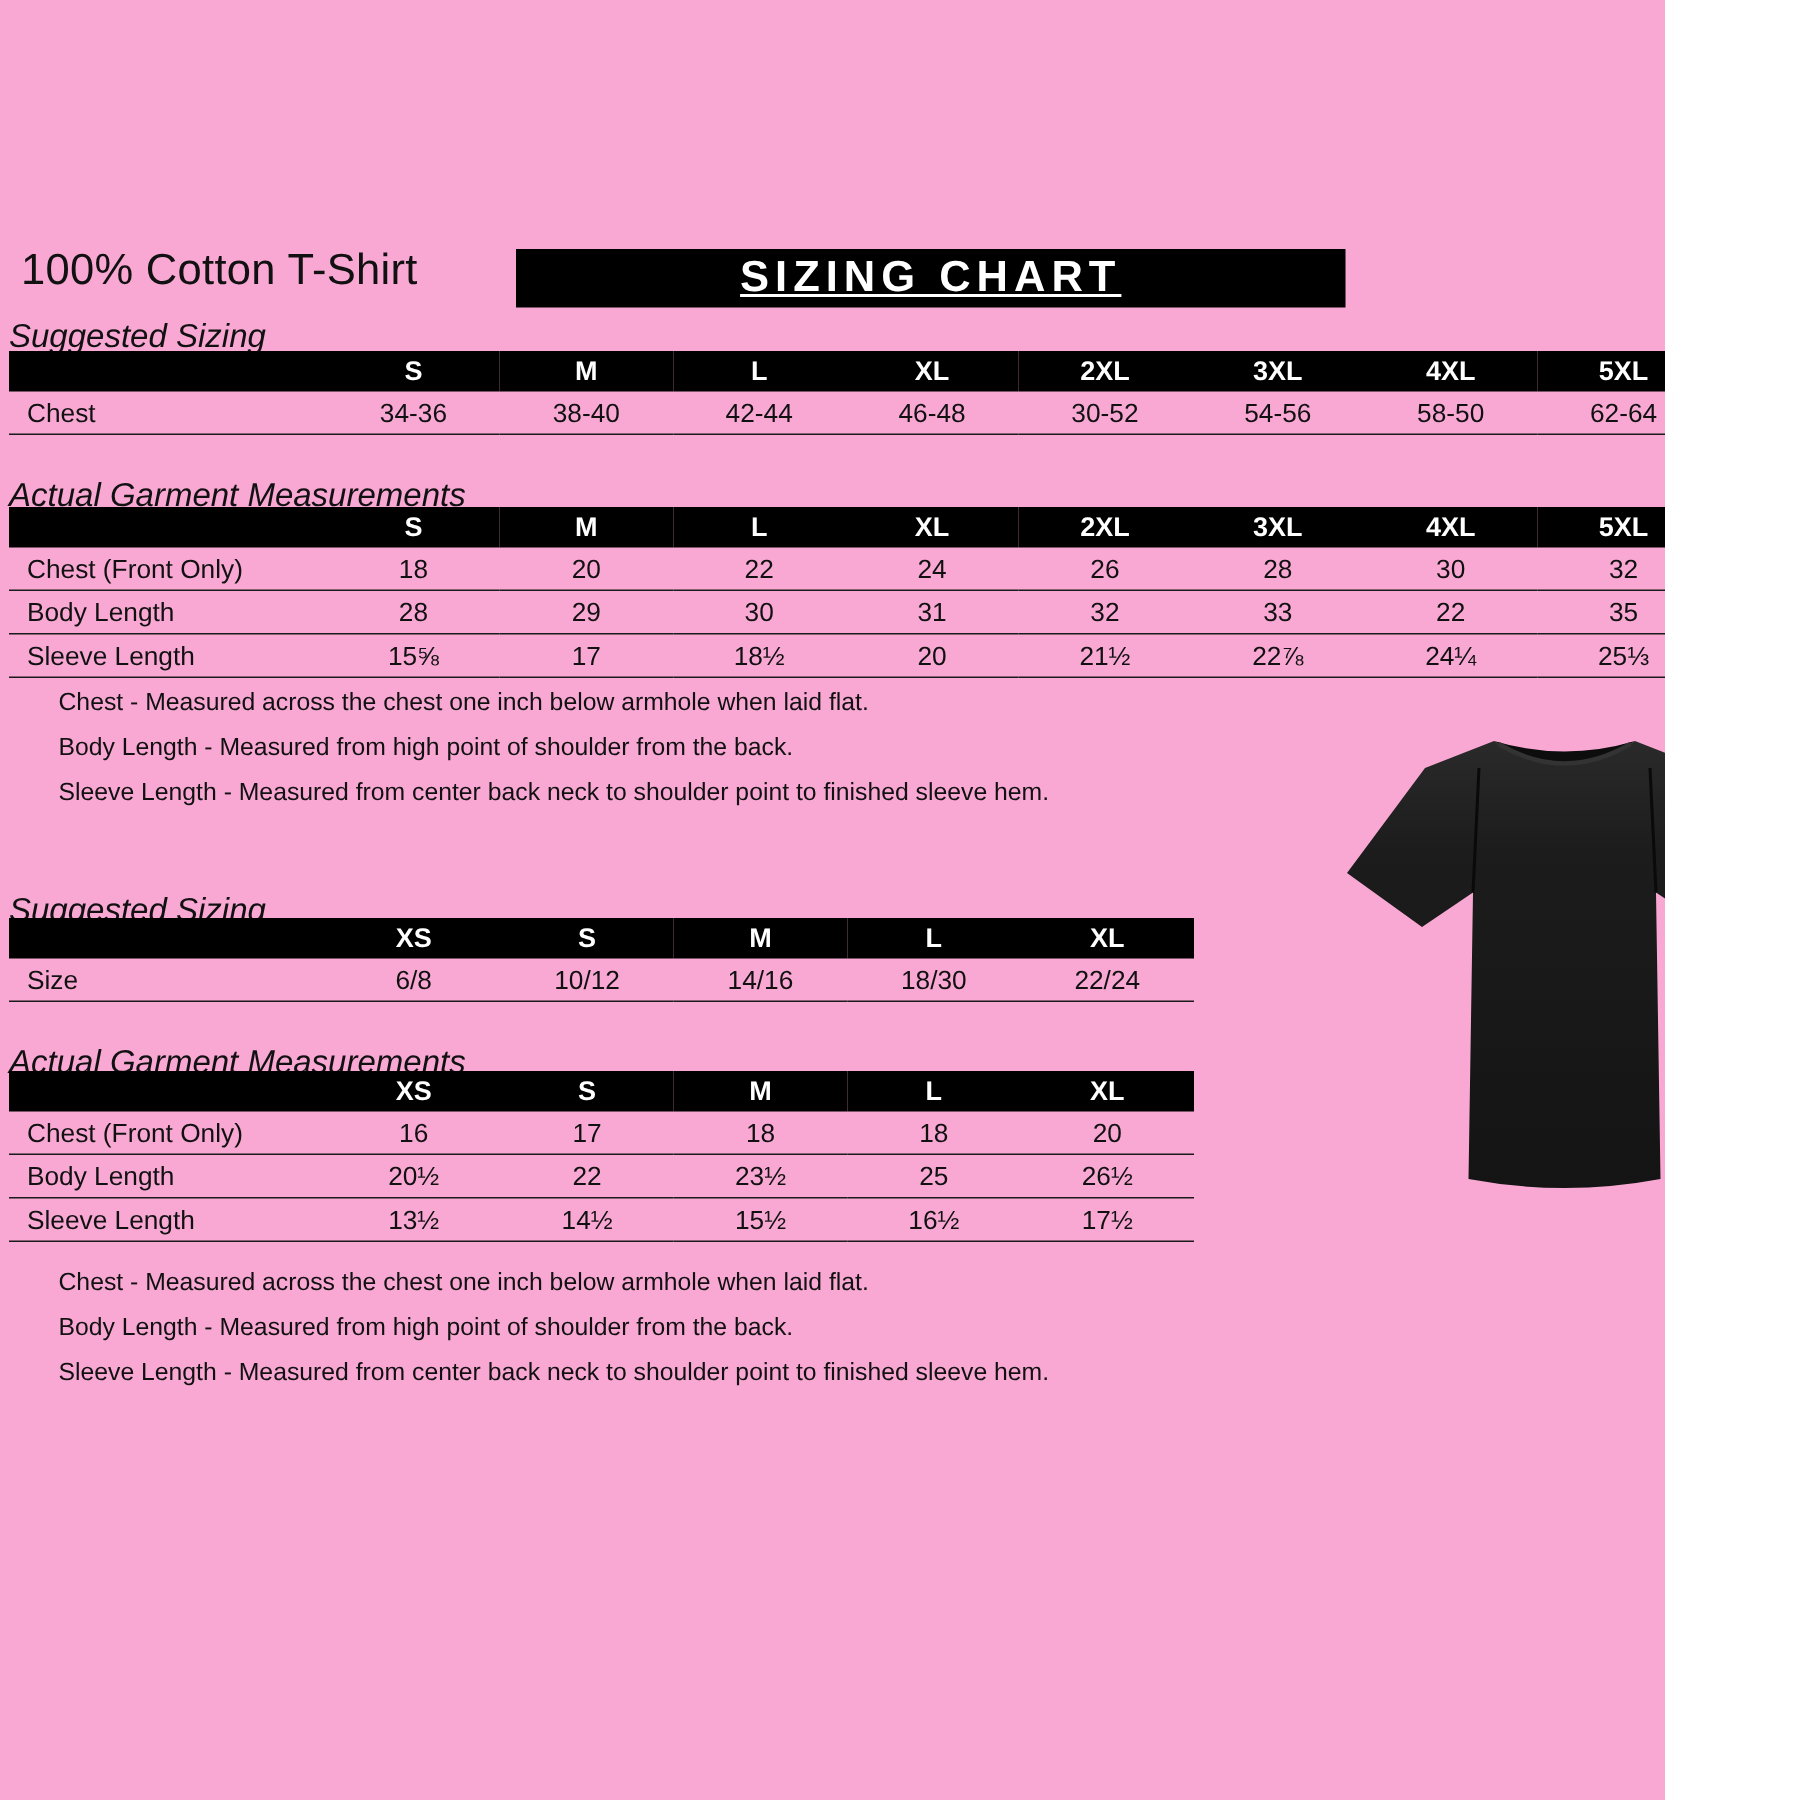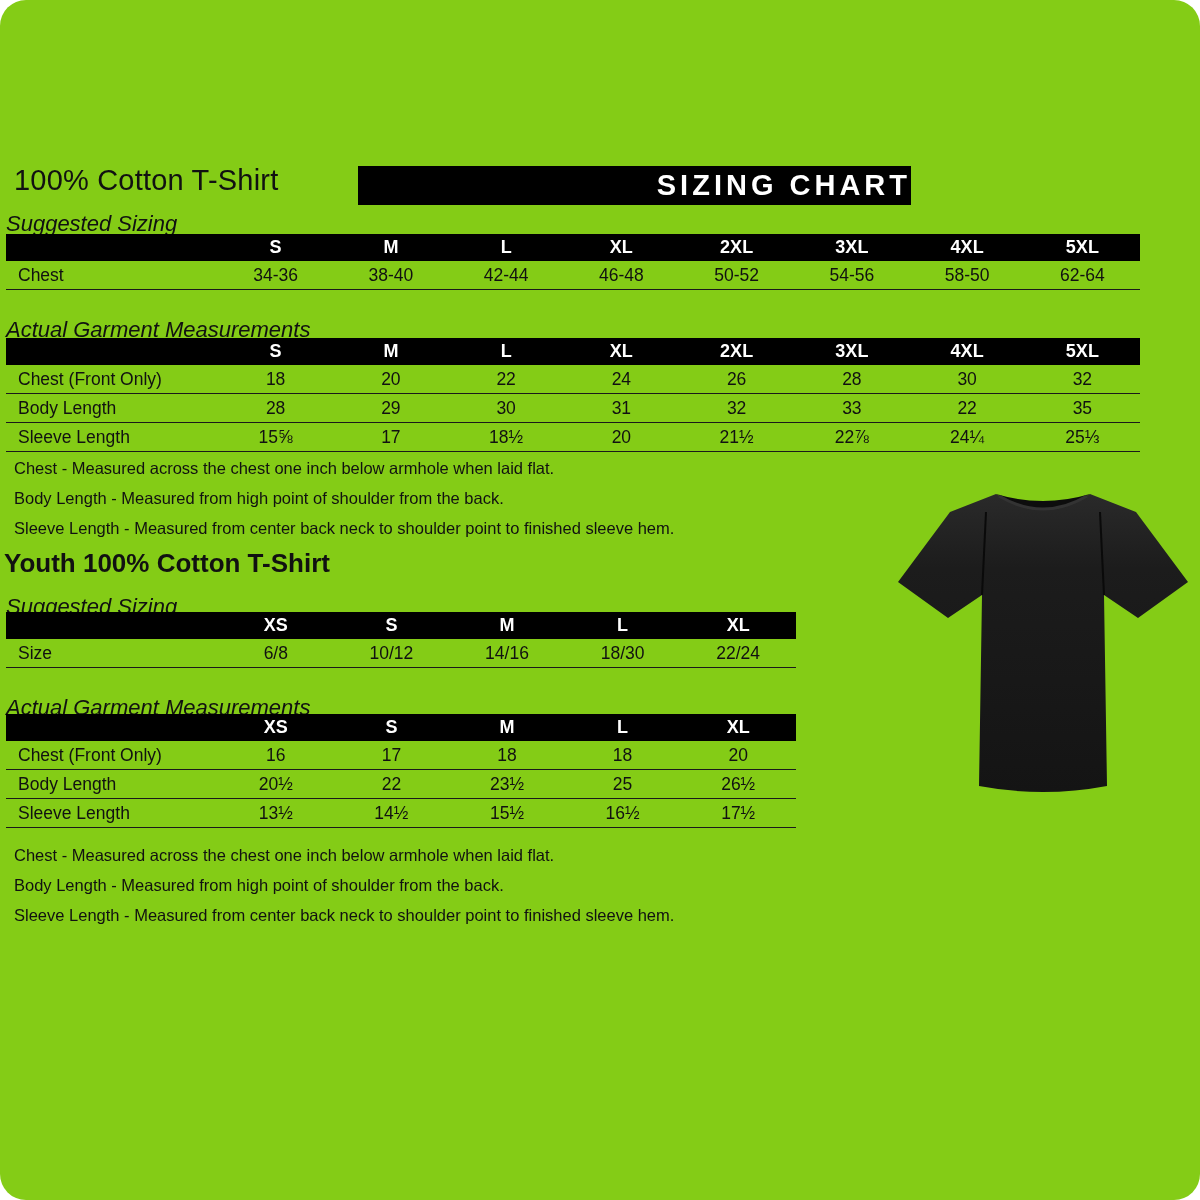--- a/index.html
+++ b/index.html
@@ -1,41 +1,41 @@
 <!DOCTYPE html>
 <html><head>
 <meta charset="utf-8">
 <style>
   html,body{margin:0;padding:0;background:#fff;}
   body{font-family:"Liberation Sans", sans-serif;color:#111;}
-  #page{position:relative;width:1200px;height:1200px;background:#84cc16;overflow:hidden;border-radius:26px;}
+  #page{position:relative;width:1110px;height:1200px;background:#f9a8d4;overflow:hidden;}
 
   .h-adult{position:absolute;left:14px;top:164px;font-size:29px;font-weight:500;letter-spacing:.2px;}
-  .banner{position:absolute;left:358px;top:166px;width:553px;height:39px;background:#000;color:#fff;
-          display:flex;align-items:center;justify-content:flex-end;font-size:29px;font-weight:700;letter-spacing:4px;}
+  .banner{position:absolute;left:344px;top:166px;width:553px;height:39px;background:#000;color:#fff;
+          display:flex;align-items:center;justify-content:center;font-size:29px;font-weight:700;letter-spacing:4px;text-decoration:underline;}
   .sec-label{position:absolute;font-size:22px;font-style:italic;}
   .h-youth{position:absolute;left:4px;top:548px;font-size:26px;font-weight:700;}
 
   table{border-collapse:collapse;position:absolute;table-layout:fixed;}
   .t-adult{left:6px;width:1134px;}
   .t-youth{left:6px;width:790px;}
   #table-adult-suggested{top:234px;}
   #table-adult-actual{top:338px;}
   #table-youth-suggested{top:612px;}
   #table-youth-actual{top:714px;}
 
   thead th{background:#000;color:#fff;font-size:18px;font-weight:700;padding:3px 0;text-align:center;}
   tbody td{font-size:17.5px;text-align:center;padding:4px 0 3px 0;border-bottom:1.5px solid #1a1a1a;}
   td.label-col,th.label-col{text-align:left;padding-left:12px;}
   .t-adult .label-col{width:200px;}
   .t-youth .label-col{width:200px;}
   td.label-col b{font-weight:400;}
 
   .notes{position:absolute;left:14px;font-size:16.5px;line-height:30px;}
-  .notes div{white-space:nowrap;}
+  .notes div{white-space:nowrap;margin-left:25px;}
   #notes-adult{top:453px;}
   #notes-youth{top:840px;}
 
   #tee{position:absolute;left:893px;top:468px;width:300px;height:348px;}
 </style>
 </head>
 <body>
 
 <div id="page">
 
@@ -61,21 +61,21 @@
           <th>5XL</th>
         </tr>
       </thead>
     <tbody>
         <tr>
           <td class="label-col"><b>Chest</b></td>
           <td>34-36</td>
           <td>38-40</td>
           <td>42-44</td>
           <td>46-48</td>
-          <td>50-52</td>
+          <td>30-52</td>
           <td>54-56</td>
           <td>58-50</td>
           <td>62-64</td>
         </tr>
       </tbody>
   </table>
 
   <div class="sec-label" style="left:6px;top:317px;">Actual Garment Measurements</div>
 
   <table id="table-adult-actual" class="t-adult">
@@ -128,21 +128,20 @@
         </tr>
       </tbody>
   </table>
 
   <div id="notes-adult" class="notes">
     <div>Chest - Measured across the chest one inch below armhole when laid flat.</div>
     <div>Body Length - Measured from high point of shoulder from the back.</div>
     <div>Sleeve Length - Measured from center back neck to shoulder point to finished sleeve hem.</div>
   </div>
 
-  <div class="h-youth">Youth 100% Cotton T-Shirt</div>
 
   <div class="sec-label" style="left:6px;top:594px;">Suggested Sizing</div>
 
   <table id="table-youth-suggested" class="t-youth">
     <thead>
         <tr>
           <th class="label-col"></th>
           <th>XS</th>
           <th>S</th>
           <th>M</th>

